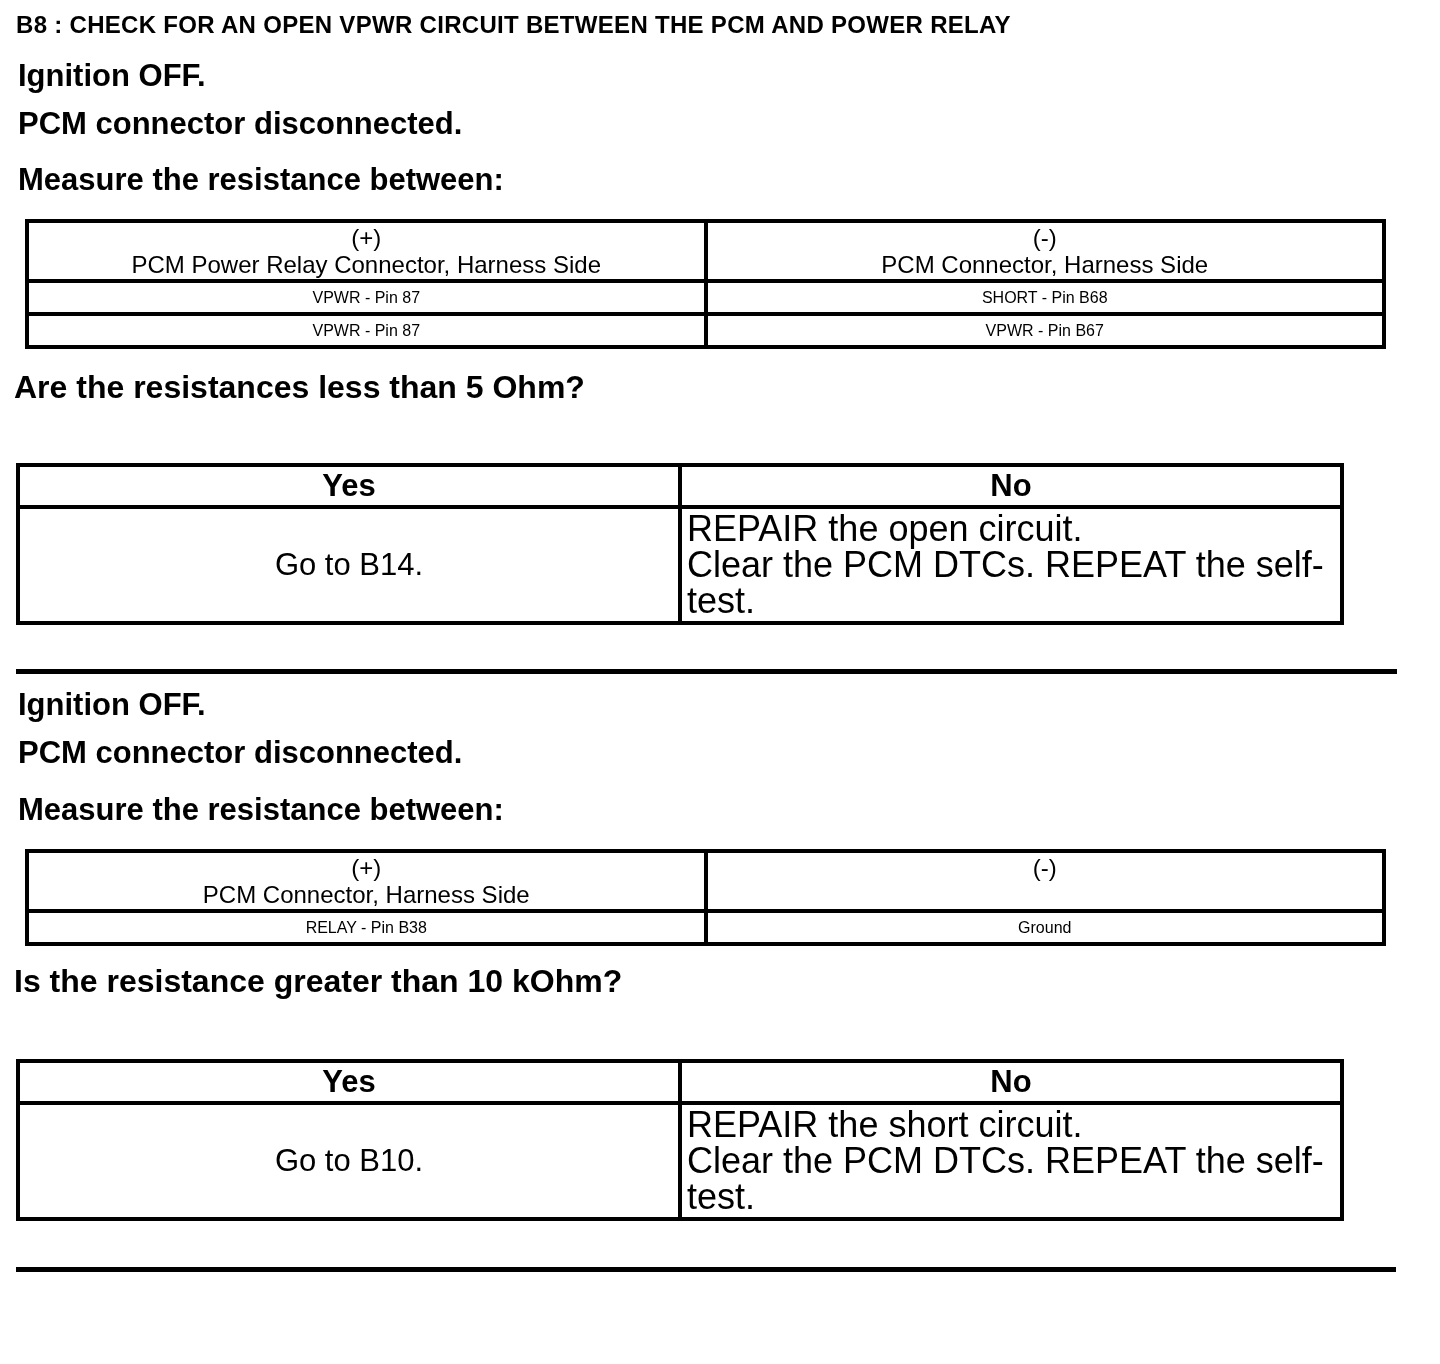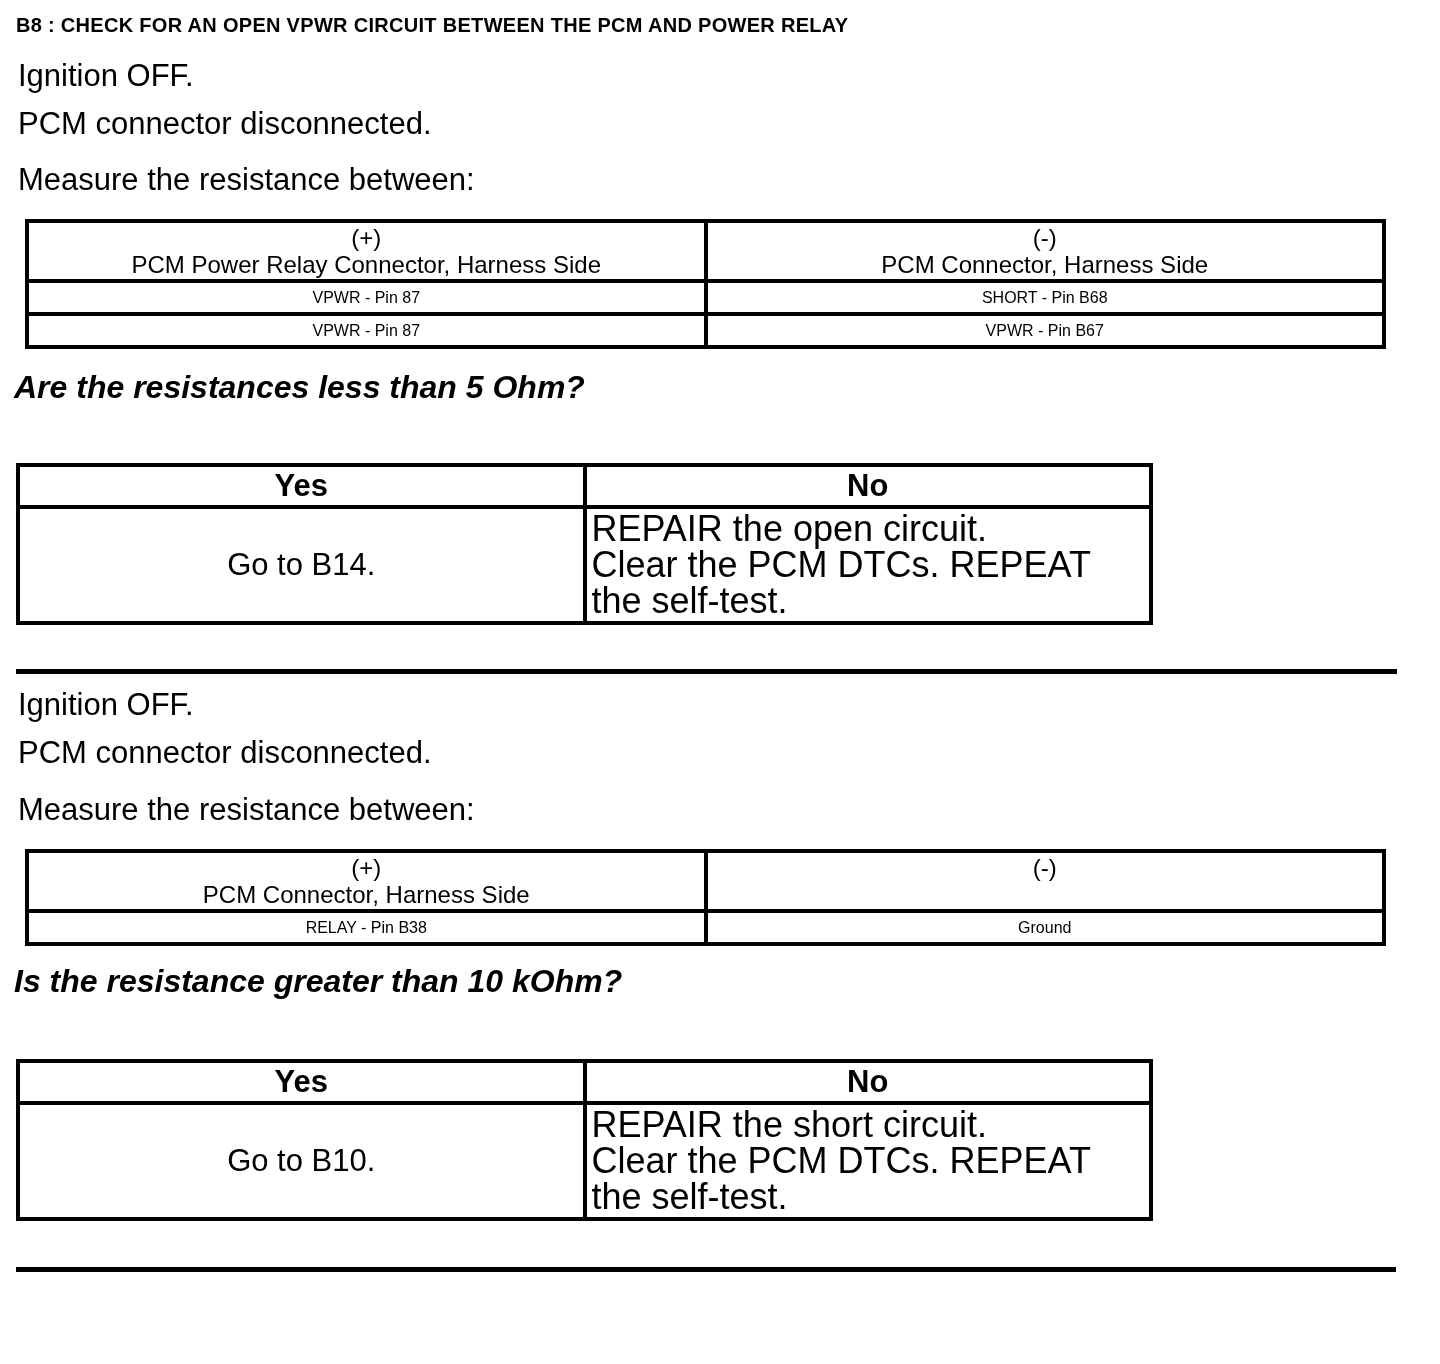--- a/index.html
+++ b/index.html
@@ -11,47 +11,46 @@
   }
   body {
     width: 1440px;
     height: 1364px;
     overflow: hidden;
     -webkit-font-smoothing: none;
   }
   section { margin: 0; padding: 0; }
 
   .step-heading {
-    font-size: 20px;
+    font-size: 24px;
     font-weight: bold;
     line-height: 30px;
     margin: 0 0 0 16px;
     letter-spacing: 0.3px;
   }
   #heading-b8 { margin-top: 10px; }
   #heading-b9 { margin-top: 75px; }
 
   .body-line {
     font-size: 31px;
-    font-weight: normal;
+    font-weight: bold;
     line-height: 38px;
     margin: 10px 0 0 18px;
   }
   .cond-first-b8 { margin-top: 17px; }
   .cond-first-b9 { margin-top: 12px; }
   .cond-b9-2 { margin-top: 9px; }
   .measure-b8 { margin-top: 18px; }
   .measure-b9 { margin-top: 19px; }
 
   .question {
     font-size: 32px;
     font-weight: bold;
     line-height: 40px;
     margin: 18px 0 0 14px;
-    font-style: italic;
   }
   #question-b9 { margin-top: 15px; }
 
   table { border-collapse: collapse; table-layout: fixed; }
   td, th { border: 4px solid #000; overflow: hidden; }
 
   .meas-table {
     width: 1361px;
     margin: 20px 0 0 25px;
   }
@@ -66,21 +65,21 @@
   }
   .meas-table td {
     font-size: 16px;
     line-height: 27px;
     text-align: center;
     vertical-align: middle;
     padding: 1px 4px;
   }
 
   .decision-table {
-    width: 1137px;
+    width: 1328px;
     margin-left: 16px;
   }
   #decision-b8 { margin-top: 56px; }
   #decision-b9 { margin-top: 58px; }
   .decision-table col { width: 50%; }
   .decision-table th {
     font-size: 31px;
     font-weight: bold;
     line-height: 36px;
     text-align: center;

